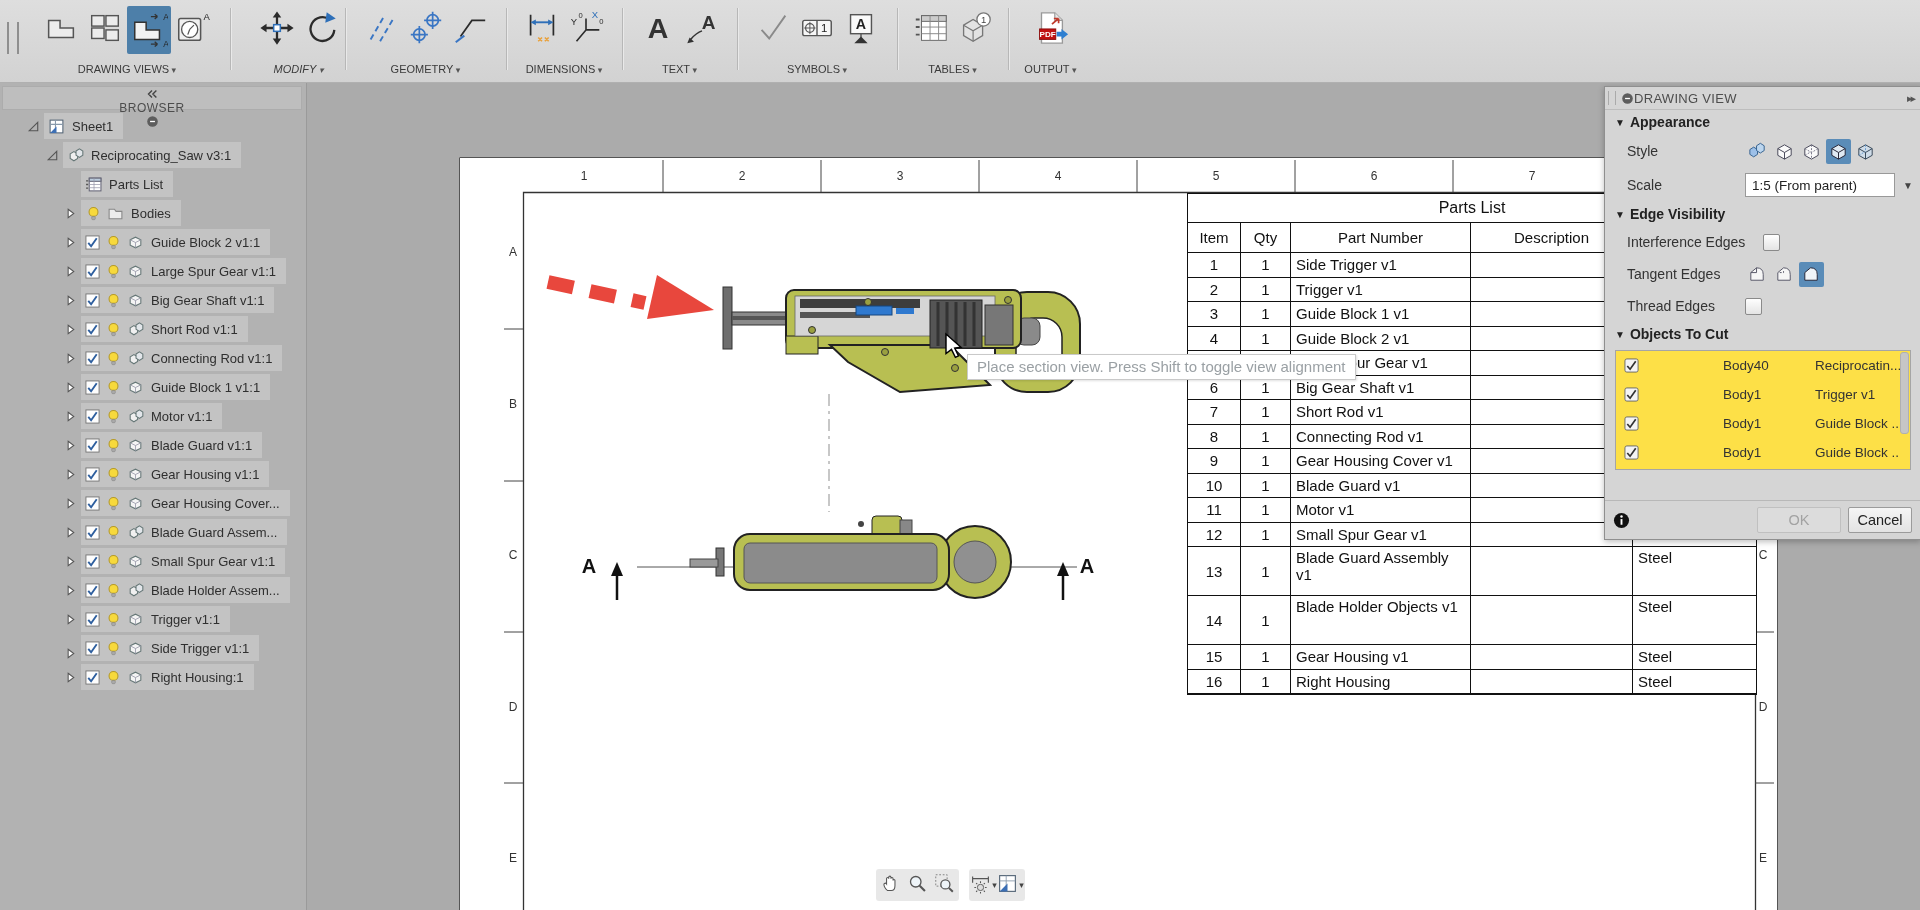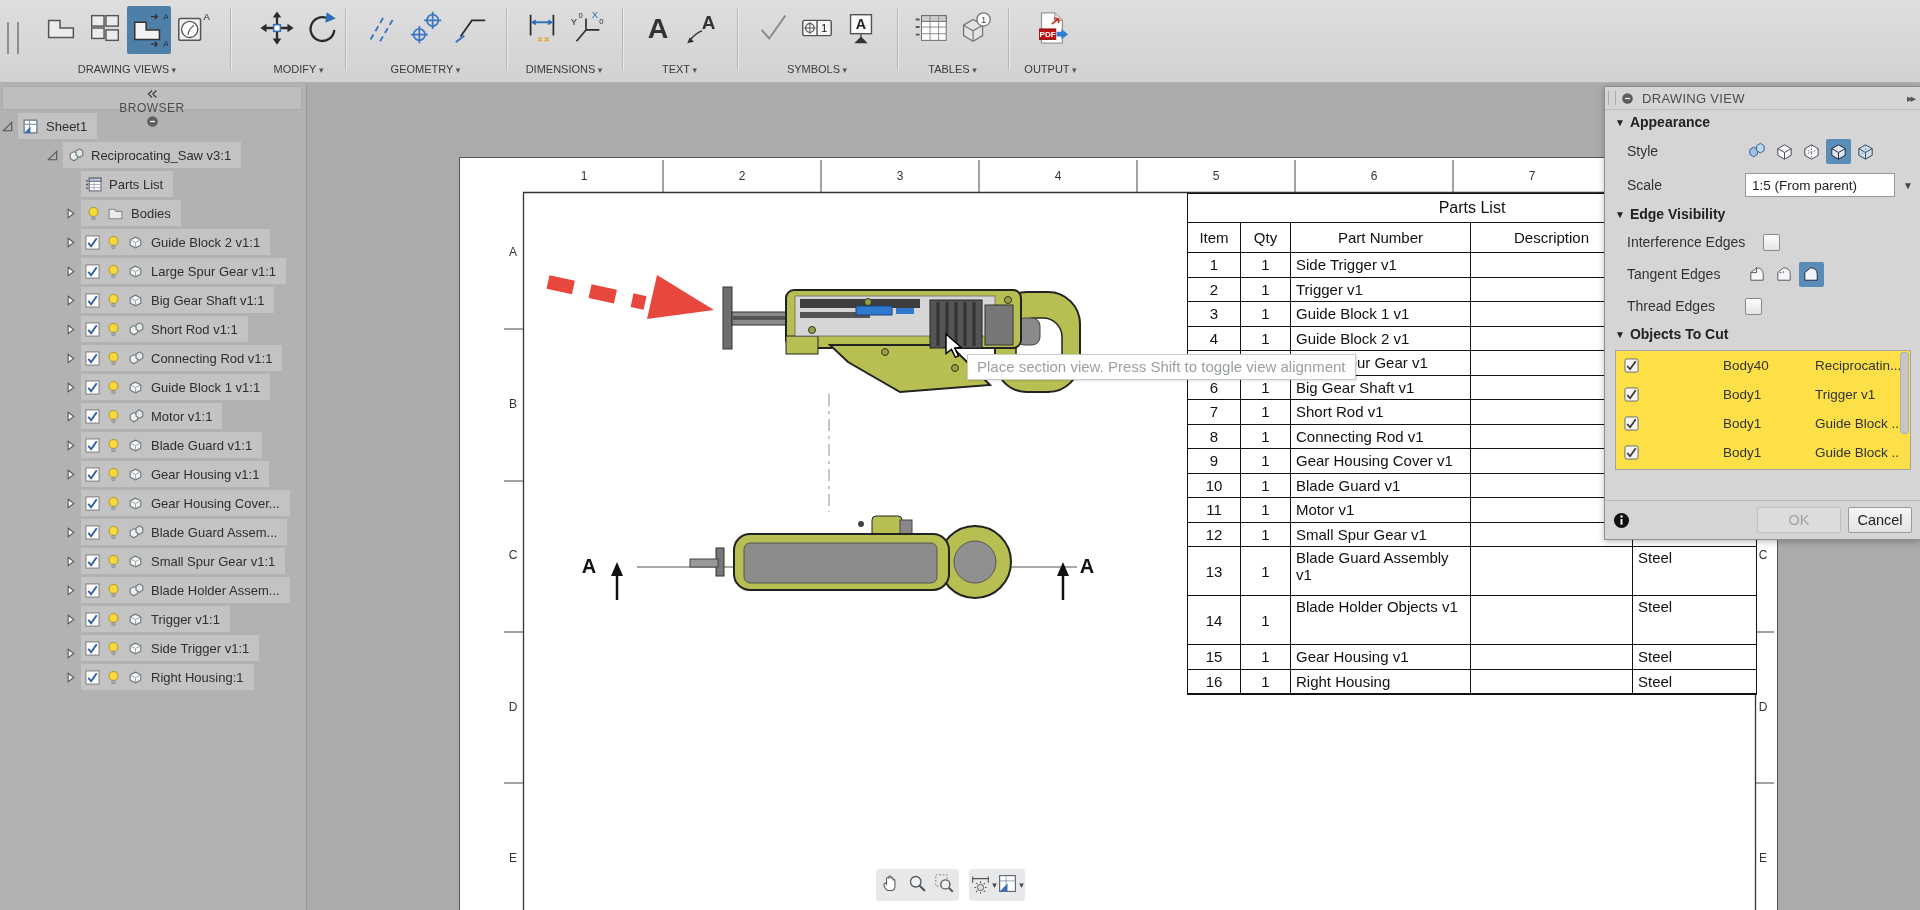--- a/index.html
+++ b/index.html
@@ -65,21 +65,21 @@
   .nav-g{background:rgba(110,110,110,.16);border-radius:3px;display:flex;padding:1px;}
   .nav-btn{width:27px;height:30px;display:flex;align-items:center;justify-content:center;cursor:pointer;}
   .nav-btn svg{width:21px;height:21px;}
   .nav-dd::after{content:"\25BE";font-size:9px;color:#444;margin-left:1px;}
   
   #dialog{position:absolute;left:1604px;top:86px;width:315px;height:452px;background:#d5d5d5;
           border:1px solid #8f8f8f;z-index:50;box-shadow:0 2px 6px rgba(0,0,0,.25);font-size:14px;color:#333;}
   .dlg-header{height:22px;display:flex;align-items:center;border-bottom:1px solid #bdbdbd;
               color:#4d4d4d;font-size:13px;}
   .dlg-grip{width:6px;height:14px;border-left:1px solid #aaa;border-right:1px solid #aaa;margin:0 5px 0 3px;}
-  .dlg-title{flex:1;margin-left:8px;letter-spacing:.3px;}
+  .dlg-title{flex:1;margin-left:0;letter-spacing:.3px;}
   .dlg-chev{margin-right:6px;color:#555;font-size:11px;letter-spacing:-2px;}
   .sec-h{height:24px;display:flex;align-items:center;padding-left:10px;font-weight:bold;color:#222;}
   .sec-h .tri{font-size:10px;margin-right:5px;color:#222;}
   .frow{height:34px;display:flex;align-items:center;padding-left:22px;}
   .frow.small{height:32px;}
   .frow .flabel{width:118px;color:#333;}
   .icon-opt{width:25px;height:25px;display:inline-flex;align-items:center;justify-content:center;
             border-radius:2px;margin-right:2px;cursor:pointer;}
   .icon-opt svg{width:21px;height:21px;}
   .icon-opt.sel{background:var(--sel-blue,#5a8cb8);}
@@ -367,21 +367,21 @@
               <span><svg viewBox="0 0 40 40">
                   <rect x="5" y="10" width="23" height="23" rx="2" fill="#f0f0f0" stroke="#555" stroke-width="1.6"></rect>
                   <circle cx="16.5" cy="21.5" r="8.5" fill="#fff" stroke="#555" stroke-width="1.4"></circle>
                   <path d="M16.5 21.5 l4.5-4.5 M16.5 21.5 l-2 5.5" stroke="#555" stroke-width="1.3"></path>
                   <text x="31" y="12" font-size="10" fill="#222">A</text>
                 </svg></span>
             </div>
           </div>
           <div class="tb-label">DRAWING VIEWS</div>
         </div>
-        <div class="tb-group" style="left: 230px; width: 137px;">
+        <div class="tb-group" style="left: 230px; width: 137px; font-style: italic;">
           <div class="tb-icons">
             <div class="tb-item">
               <span><svg viewBox="0 0 40 40">
                   <path d="M20 7 V33 M7 20 H33" stroke="#2b2b2b" stroke-width="2.4"></path>
                   <path d="M20 2.5 l-4.5 6.5 h9 z M20 37.5 l-4.5-6.5 h9 z M2.5 20 l6.5-4.5 v9 z M37.5 20 l-6.5-4.5 v9 z" fill="#2b2b2b"></path>
                   <rect x="16.5" y="16.5" width="7" height="7" fill="#fff" stroke="#2e6fb8" stroke-width="1.6"></rect>
                 </svg></span>
             </div>
             <div class="tb-item">
               <span><svg viewBox="0 0 40 40">
@@ -540,21 +540,21 @@
       </span>
       <span class="bar-title">BROWSER</span>
       <span class="bar-icon">
         <svg viewBox="0 0 16 16" width="13" height="13">
             <circle cx="8" cy="8" r="6.5" fill="#5d5d5d"></circle>
             <rect x="5" y="7.2" width="6" height="1.6" fill="#fff"></rect>
           </svg>
       </span>
     </div>
     <div id="tree">
-        <div class="tree-row" style="top: 31px; ">
+        <div class="tree-row" style="top: 31px; padding-left: 26px;">
           <span class="exp">
             <svg viewBox="0 0 16 16">
               <path d="M3.5 12.5 H12.5 V3.5 Z" fill="none" stroke="#555" stroke-width="1.2"></path>
             </svg>
           </span>
           <div class="tree-pill">
             <span class="t-icon">
               <svg viewBox="0 0 16 16">
                 <rect x="2" y="2" width="12" height="12" fill="#fff" stroke="#567"></rect>
                 <path d="M2 6 h12 M7 2 v12" stroke="#89a" stroke-width="1"></path>

